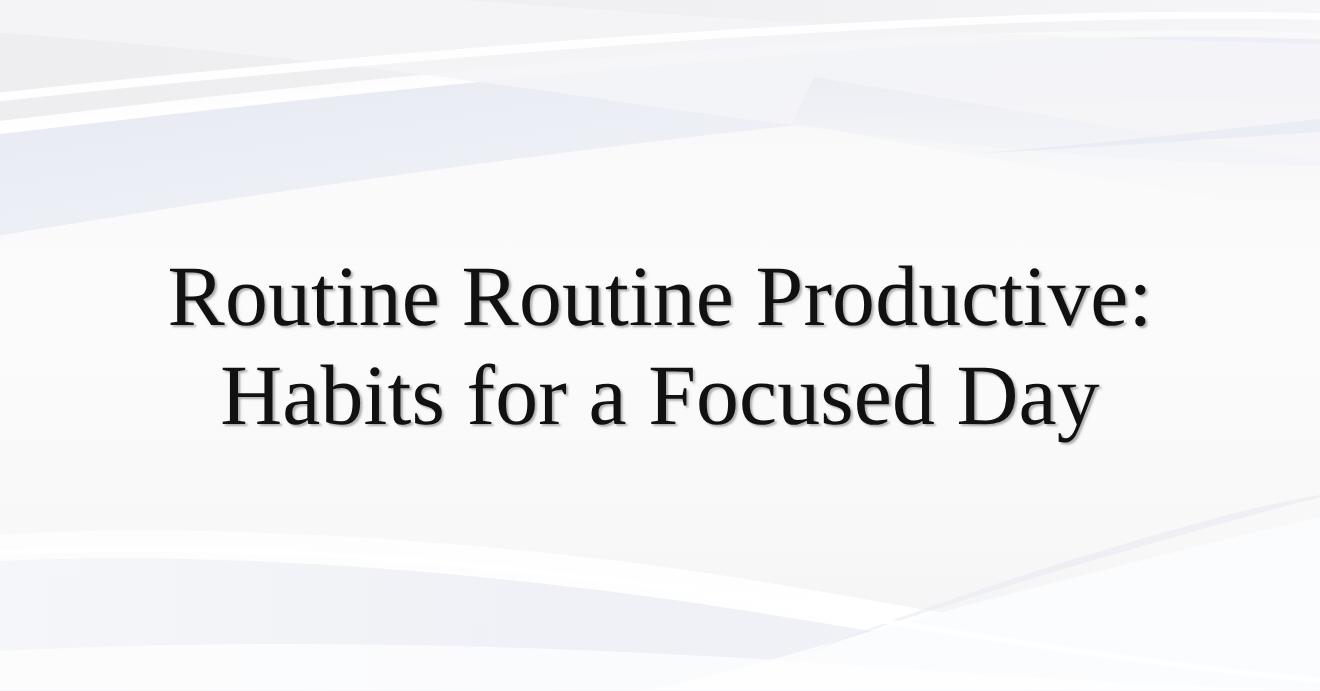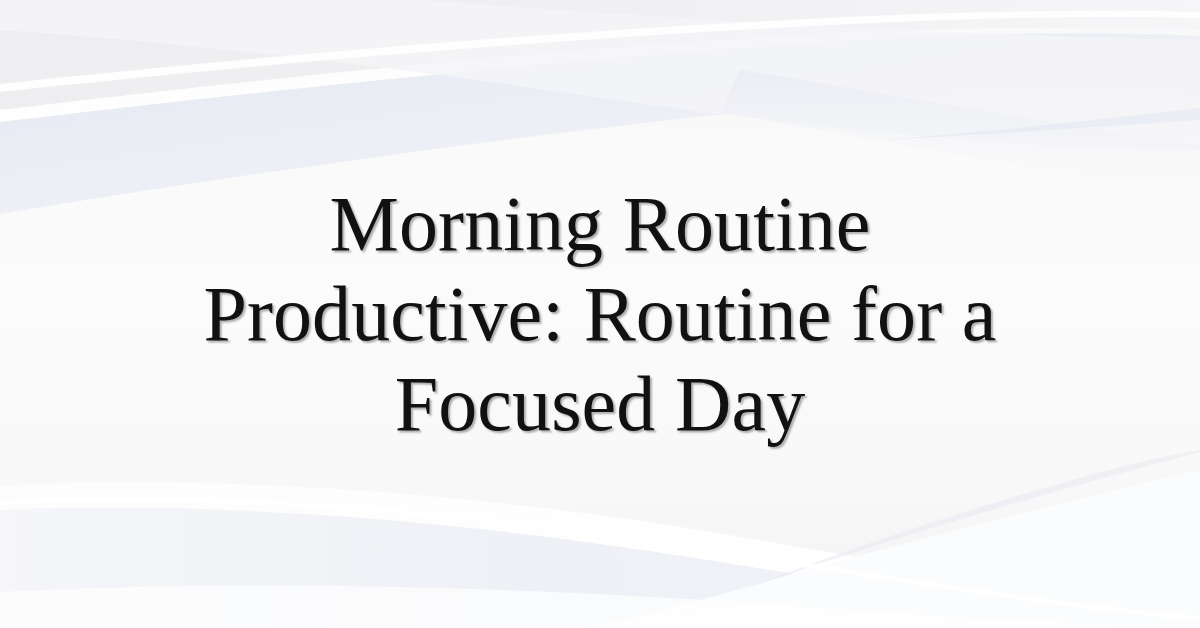--- a/index.html
+++ b/index.html
@@ -120,16 +120,16 @@
     <path d="M1200,470 C1020,512 840,560 700,600 C650,614 610,624 580,628 L1200,628 Z" fill="#fbfcfd" opacity="0.95"></path>
 
     <path d="M1200,452 C1040,494 880,542 760,584 C720,598 690,610 670,620 C760,580 920,522 1080,478 C1120,466 1165,456 1200,450 Z" fill="#e6e9f1" opacity="0.55"></path>
 
     <path d="M0,500 C230,488 500,512 740,552 C900,578 1050,602 1200,616 L1200,621 C1050,607 900,583 740,557 C500,517 230,493 0,505 Z" fill="#ffffff" opacity="0.95"></path>
 
     <path d="M0,592 C260,578 560,588 820,608 C960,618 1090,625 1200,627 L1200,628 L0,628 Z" fill="#ffffff" opacity="0.7"></path>
   </svg>
 
   <div class="headline-wrap">
-    <h1 class="headline">Morning Routine Productive: Routine for a Focused Day</h1>
+    <h1 class="headline">Routine Routine Productive: Habits for a Focused Day</h1>
   </div>
 
 </div>
 
 </body></html>

